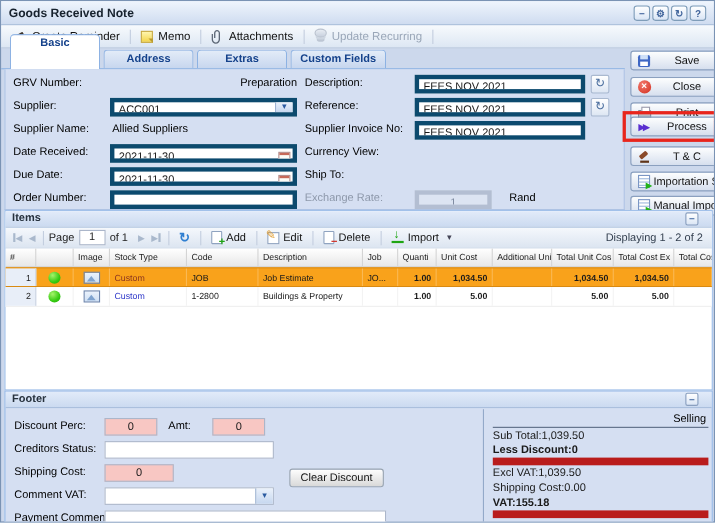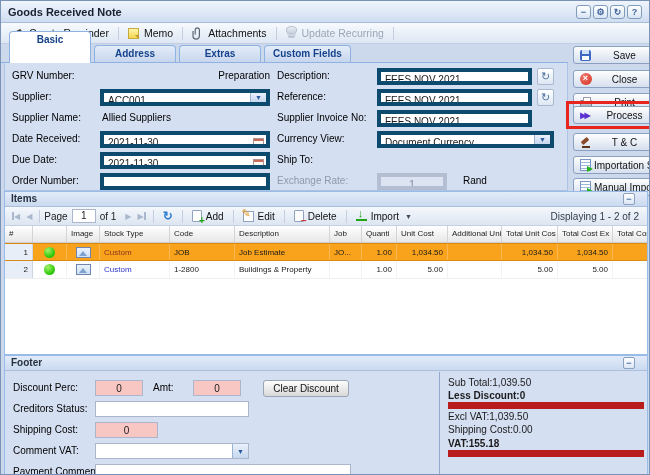--- a/index.html
+++ b/index.html
@@ -86,35 +86,35 @@
   .displaying { margin-left:auto; padding-right:4px; color:#323e4e; font-size:10px;padding-left:20px; }
 
   .grid { width:678px; }
   .grid-header { display:flex; height:17px; background:linear-gradient(#ffffff,#e7e7e7); border-bottom:1px solid #cfcfcf; font-size:8px; color:#222; }
   .gh-cell { border-right:1px solid #d4d4d4; padding:3px 4px 0; overflow:hidden; white-space:nowrap; }
   .grid-row { display:flex; height:18px; font-size:8px; background:#fff; border-bottom:1px solid #efefef; }
   .grid-row.selected { background:#f9a21b; border-top:1px solid #d98a12; border-bottom:1px solid #d98a12; }
   .gc { padding:4px 4px 0; overflow:hidden; white-space:nowrap; border-right:1px solid #f3f3f3; }
   .grid-row.selected .gc { border-right-color:rgba(255,255,255,0.25); }
   .c0{width:28px} .c1{width:34px} .c2{width:33px} .c3{width:70px} .c4{width:65px} .c5{width:95px} .c6{width:32px} .c7{width:35px} .c8{width:51px} .c9{width:54px} .c10{width:56px} .c11{width:55px} .c12{width:70px}
-  .num { text-align:right; }
+  .num { text-align:right;font-weight:bold; }
   .ctr { display:flex; align-items:center; justify-content:center; padding-top:0; }
   .numcol { background:#e8eef8 !important; border-right:1px solid #cdd5e3 !important; text-align:right; color:#222; }
   .link { color:#2b35c8; }
   .link.sel-link { color:#8a3420; }
   .dot { width:11px; height:11px; border-radius:50%; background:radial-gradient(circle at 35% 30%, #a6f36b, #35cb11 60%, #23a80a); display:inline-block; }
   .imgicon { width:15px; height:11px; border:1px solid #6e86ad; background:linear-gradient(#eaf2fc,#cfe0f4); display:inline-block; position:relative; }
   .imgicon::after { content:""; position:absolute; left:2px; bottom:1px; border-left:4px solid transparent; border-right:4px solid transparent; border-bottom:5px solid #7fa3cf; }
 
   
   .footer-sec { position:absolute; left:3px; top:354px; width:644px; height:121px; border:1px solid #99bbe8; background:#d5dff2; overflow:hidden; }
   .f-lbl { position:absolute; font-size:10px; color:#000; white-space:nowrap; }
   .f-fld { position:absolute; height:16px; background:#fff; border:1px solid #abb6ca; font-size:10px; padding:2px 4px; }
   .pink { background:#f8c7c3; text-align:center; }
-  .btn-cleardisc { position:absolute; height:17px; border:1px solid #9aa5b2; border-radius:3px; background:linear-gradient(#fdfdfd,#d9d9d9); font-size:10px; text-align:center; padding-top:2px; color:#111; }
+  .btn-cleardisc { position:absolute; height:17px; border:1px solid #9aa5b2; border-radius:3px; background:linear-gradient(#fdfdfd,#d9d9d9); font-size:10px; text-align:center; padding-top:2px; color:#111;margin-top:46px; }
   .totals { position:absolute; left:434px; top:16px; right:0; bottom:0; border-left:1px solid #93a9c9; padding:3px 3px 0 8px; }
   .selling { text-align:right; font-size:10px; color:#000; border-bottom:1px solid #5a6b84; padding:1px 2px 1px 0; }
   .trow { display:flex; font-size:10px; padding:1.5px 2px 1px 0; }
   .trow.ul { border-bottom:7px solid #b91c1c;font-weight:bold; }
 </style>
 </head>
 <body>
 
 <div class="window">
 
@@ -193,24 +193,20 @@
     <span class="iconbtn" style="left:532px;top:5px">↻</span>
 
     <span class="lbl" style="left:272px;top:28px">Reference:</span>
     <span class="fld" style="left:372px;top:26px;width:155px">FEES NOV 2021</span>
     <span class="iconbtn" style="left:532px;top:26px">↻</span>
 
     <span class="lbl" style="left:272px;top:49px">Supplier Invoice No:</span>
     <span class="fld" style="left:372px;top:47px;width:155px">FEES NOV 2021</span>
 
     <span class="lbl" style="left:272px;top:70px">Currency View:</span>
-    <span class="fld" style="left:372px;top:68px;width:177px">
-      <span>Document Currency</span>
-      <span class="trigger">▼</span>
-    </span>
 
     <span class="lbl" style="left:272px;top:91px">Ship To:</span>
 
     <span class="lbl dim" style="left:272px;top:112px">Exchange Rate:</span>
     <span class="fld disabled" style="left:372px;top:110px;width:70px">1</span>
     <span class="statictext" style="left:458px;top:112px">Rand</span>
   </div>
 
   <div class="side-btn" style="top:45px">
     <span class="sb-ico">
@@ -376,20 +372,21 @@
     <span class="f-lbl" style="left:8px;top:89px">Comment VAT:</span>
     <span class="f-fld" style="left:90px;top:87px;width:154px">
       <span></span>
       <span class="trigger">▼</span>
     </span>
 
     <span class="f-lbl" style="left:8px;top:110px">Payment Comment:</span>
     <span class="f-fld" style="left:90px;top:108px;width:256px"></span>
 
     <div class="totals">
+      <div class="selling">Selling</div>
       <div class="trow">
         <span>Sub Total:</span>
         <span>1,039.50</span>
       </div>
       <div class="trow ul">
         <span>Less Discount:</span>
         <span>0</span>
       </div>
       <div class="trow">
         <span>Excl VAT:</span>

